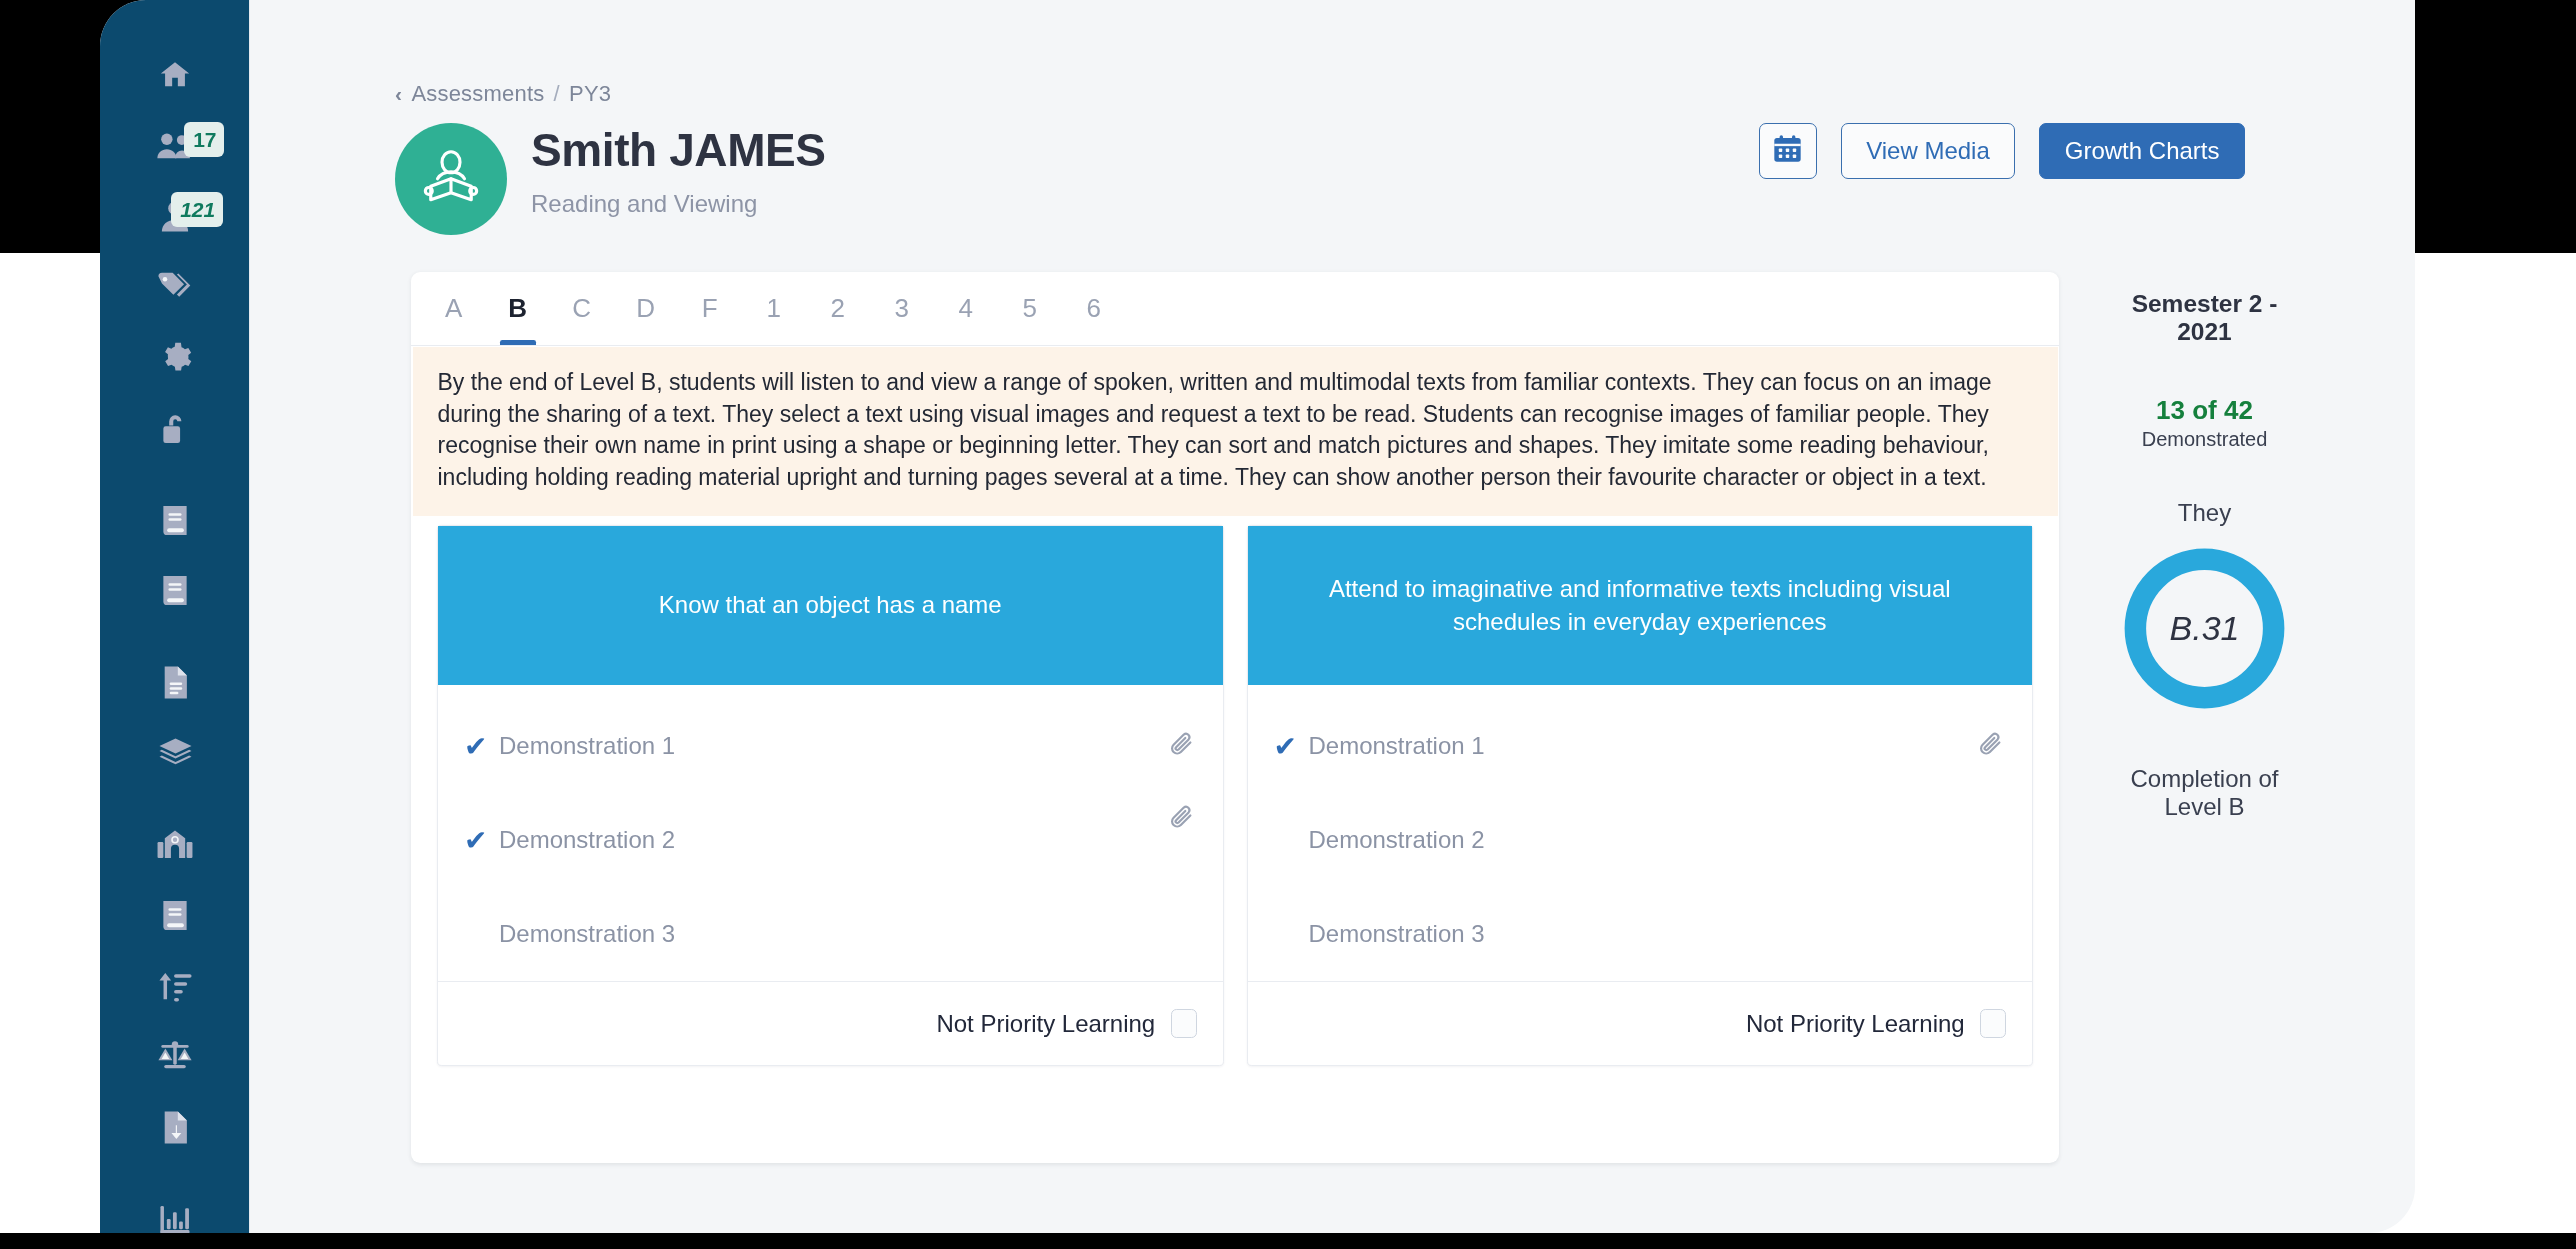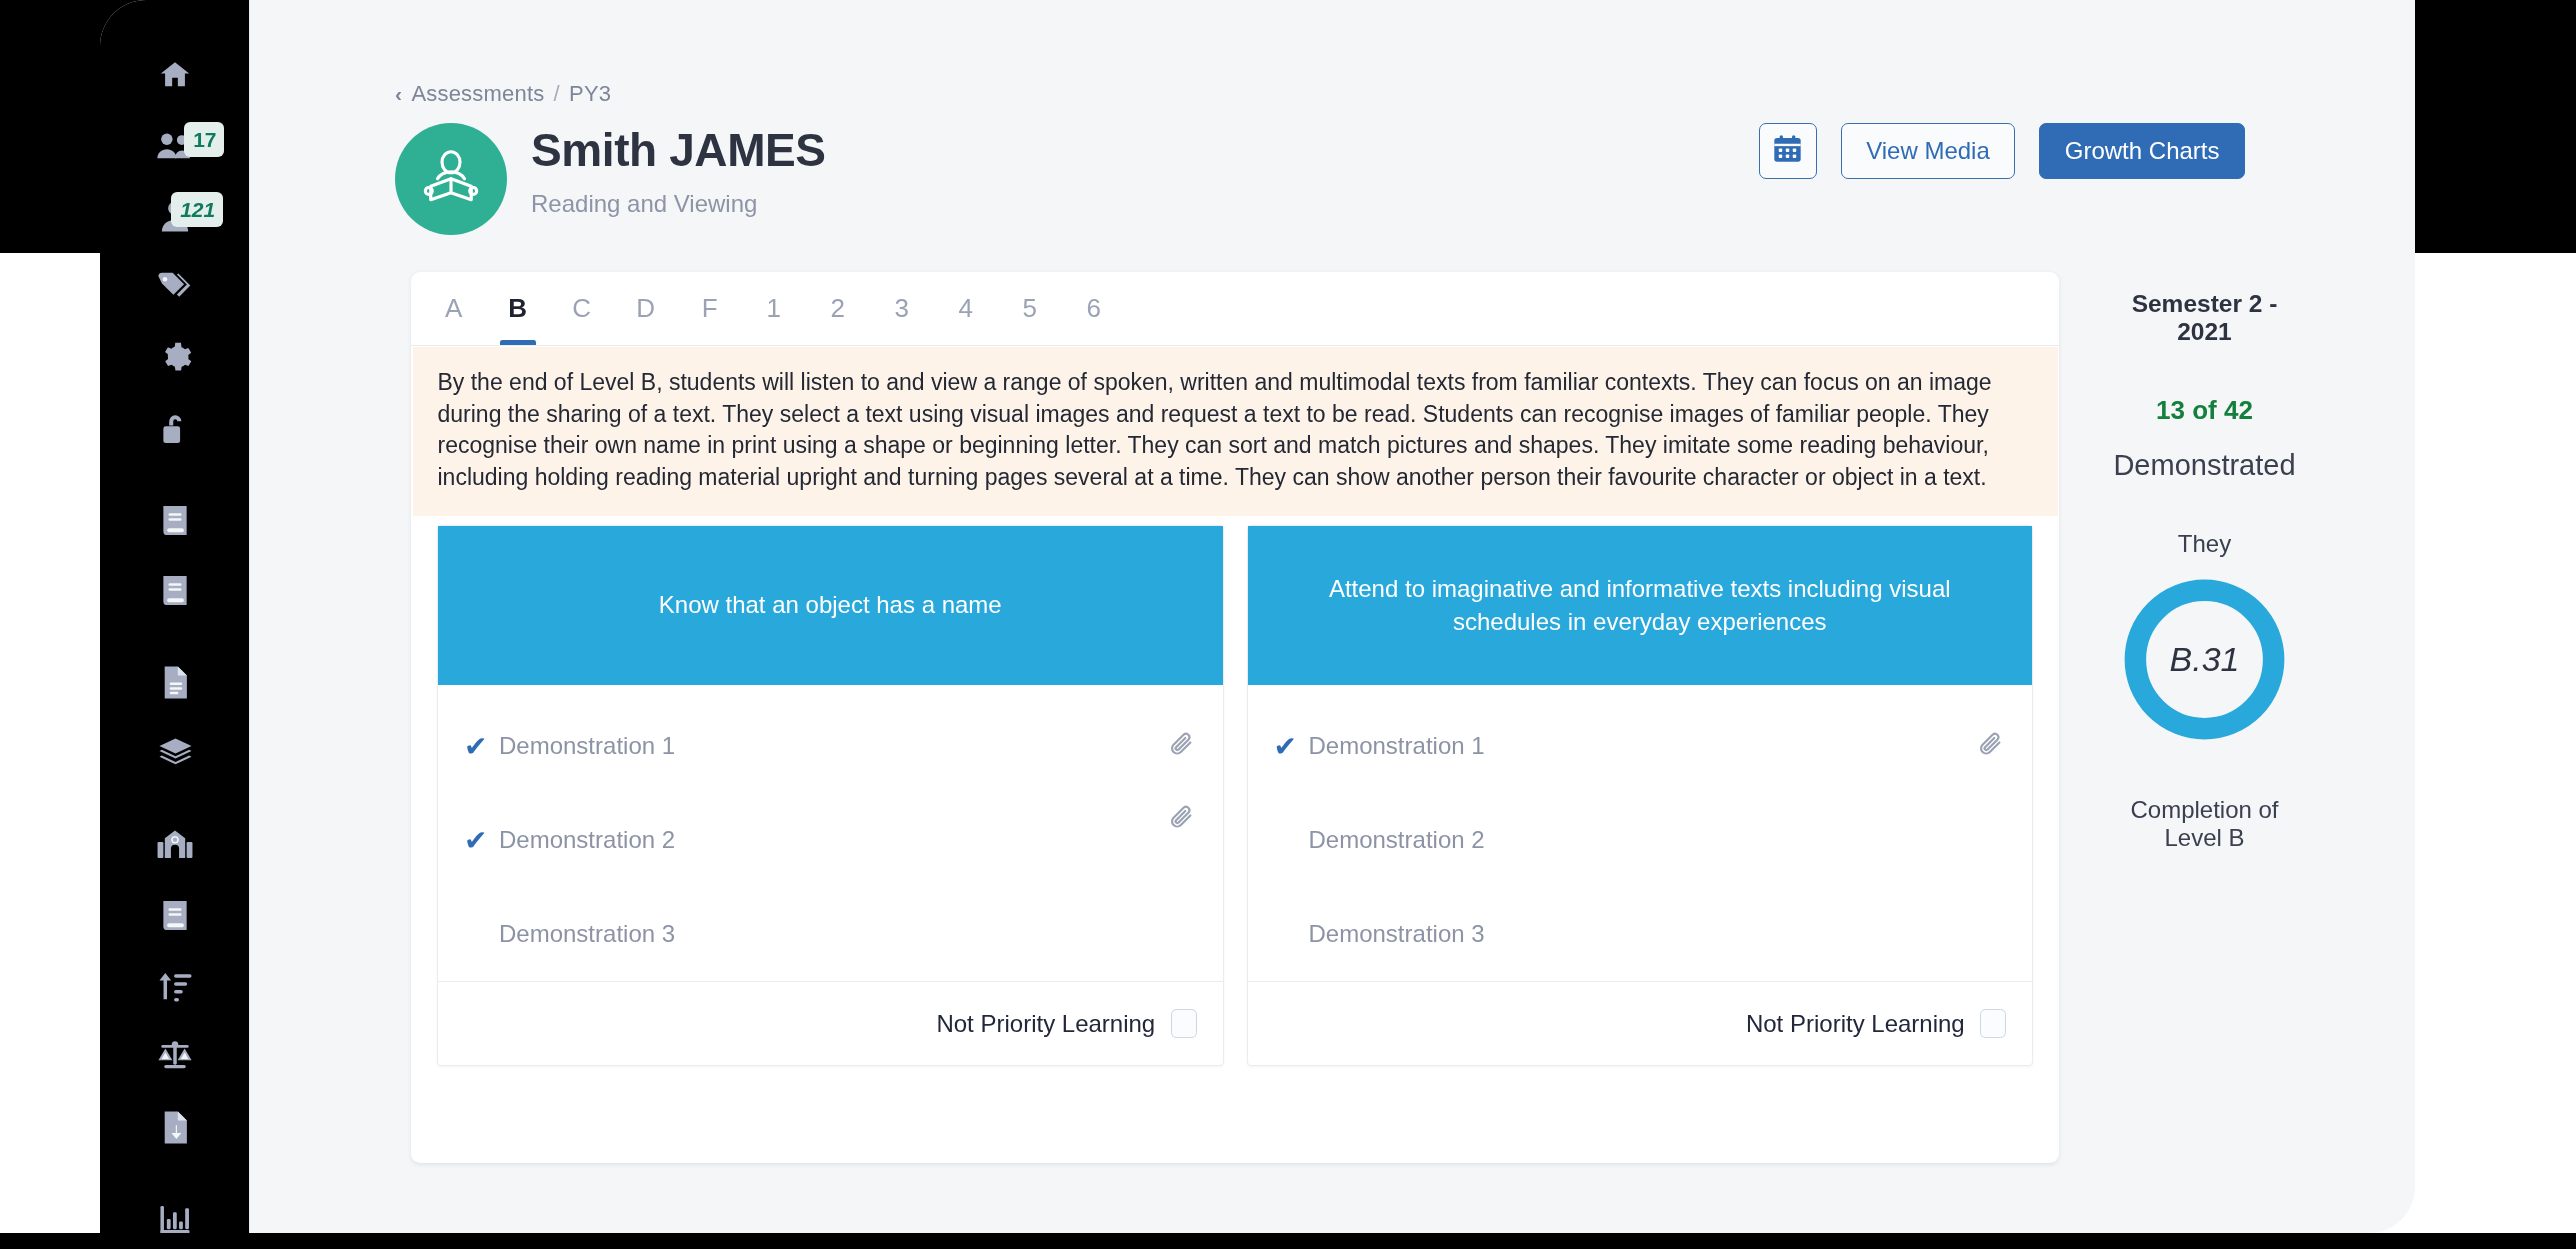--- a/index.html
+++ b/index.html
@@ -20,21 +20,21 @@
   .app-window {
     position:absolute; left:100px; top:0px; width:2315px; height:1233px;
     background:#f4f6f8; border-radius:46px 0 0 46px;
     overflow:hidden;
   }
   .app-window.r { border-radius:46px 0 46px 0; }
 
   
   .sidebar {
     position:absolute; left:0; top:0; width:150px; height:100%;
-    background:#000000; border-right:1.5px solid #e6eaef;
+    background:#0c4a6e; border-right:1.5px solid #e6eaef;
   }
   .side-icon {
     position:absolute; left:0; width:150px; height:46px;
     display:flex; align-items:center; justify-content:center;
     color:#a7aec2;
   }
   .side-icon svg { display:block; }
   .badge {
     position:absolute; left:84px; top:-1.5px;
     background:#e4efec; color:#0f7a5e;
@@ -124,21 +124,21 @@
     margin-top:auto; border-top:1.5px solid #e9ecf1; height:84px;
     display:flex; align-items:center; justify-content:flex-end; padding:0 26px; gap:15.3px;
   }
   .foot-label { font-size:24px; color:#22283a; }
   .checkbox { width:26px; height:29px; border:1.5px solid #cfd6e0; border-radius:5.4px; background:#fbfcfd; }
 
   
   .rpanel { position:absolute; left:2001px; top:290px; width:207px; text-align:center; }
   .r-sem  { font-size:24.5px; font-weight:bold; color:#2e3342; }
   .r-count{ margin-top:49px; font-size:26px; font-weight:bold; color:#15803d; }
-  .r-demo { margin-top:23px; font-size:29px; color:#3a4050; }
+  .r-demo { margin-top:2px; font-size:20px; color:#3a4050; }
   .r-score{ margin-top:48px; font-size:24px; color:#3a4050; }
 
   .ring-wrap { position:relative; width:169px; height:169px; margin:17px auto 0 auto; }
   .ring-wrap svg { display:block; }
   .ring-text {
     position:absolute; left:0; top:0; width:100%; height:100%;
     display:flex; align-items:center; justify-content:center;
     font-size:34px; color:#2e3342;font-style:italic;
   }
   .r-compl { margin-top:52px; font-size:24px; color:#3a4050; }

